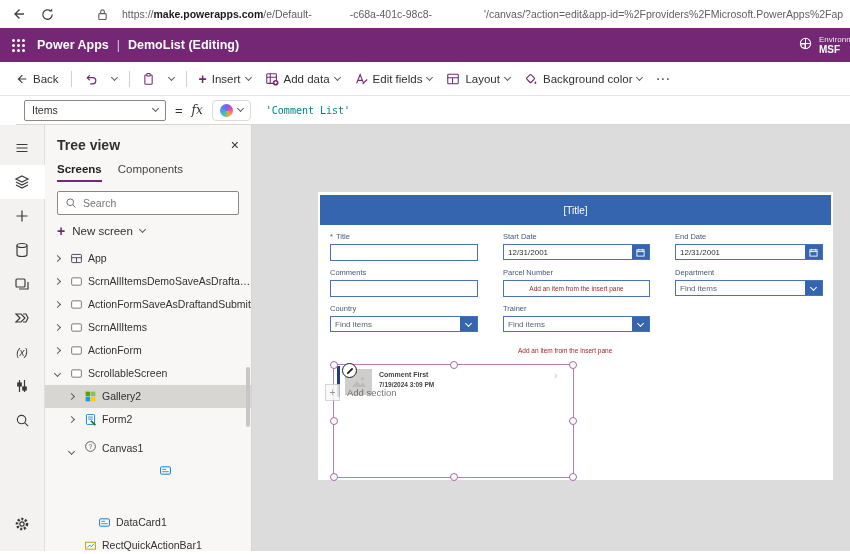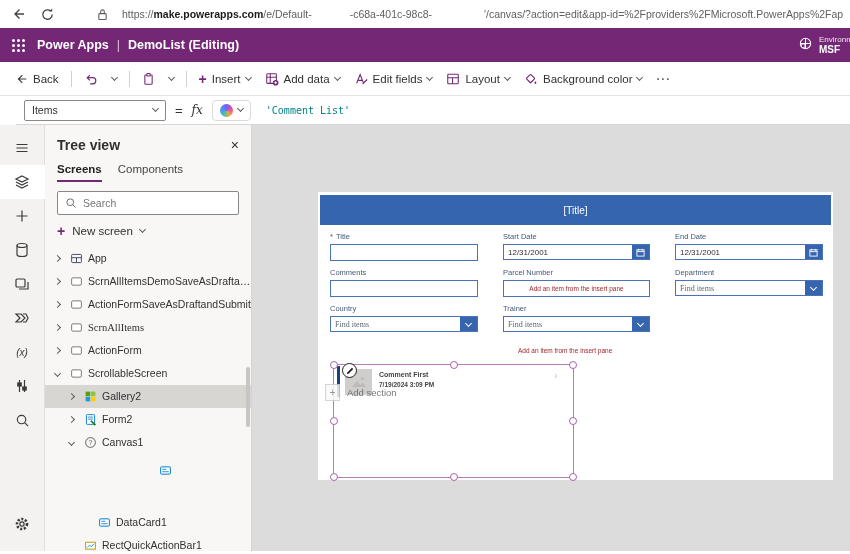--- a/index.html
+++ b/index.html
@@ -92,21 +92,21 @@
   .app-canvas { position:absolute; left:66px; top:67px; width:515px; height:288px; background:#fff; }
   .screen-header { margin:3px 2px 0 2px; height:30px; background:#3565ae; color:#fff;
     display:flex; align-items:center; justify-content:center; font-size:10px; }
   .form-grid { margin-top:7px; padding-left:12px; display:grid; grid-template-columns:148px 147px 148px;
     column-gap:25px; row-gap:7px; }
   .f-label { font-size:7.5px; color:#44597a; margin-bottom:3px; display:flex; gap:3px; }
   .req { color:#44597a; }
   .ctl-text { height:17px; border:1px solid #4a72b8; background:#fff; }
   .ctl-date, .ctl-combo { height:16px; border:1px solid #4a72b8; background:#fff; display:flex; align-items:stretch; }
   .ctl-val { flex:1; font-size:8px; color:#323130; padding:3px 4px 0 4px; overflow:hidden; white-space:nowrap; }
-  .ctl-combo .ctl-val { color:#5b6770;font-family:Liberation Serif, serif; }
+  .ctl-combo .ctl-val { color:#5b6770; }
   .ctl-btn { width:17px; background:#3565ae; display:flex; align-items:center; justify-content:center; cursor:pointer; }
   .ctl-btn .wchev { width:5px; height:5px; border-right:1.4px solid #fff; border-bottom:1.4px solid #fff; transform:rotate(45deg); margin-top:-2px; }
   .ctl-error { height:17px; border:1px solid #4a72b8; background:#fff; display:flex; align-items:center; justify-content:center; }
   .ctl-error span { font-size:6.5px; color:#a4262c; }
   .insert-hint { position:absolute; left:200px; top:155px; font-size:6.5px; color:#a4262c; }
 
   
   .gallery-sel { position:absolute; left:15px; top:172px; width:241px; height:114px;
     border:1px solid #b57fb5; z-index:4; }
   .handle { position:absolute; width:8px; height:8px; border-radius:50%; background:#fff; border:1px solid #a864a8; z-index:6; }
@@ -386,21 +386,21 @@
     <span class="twisty-box">
             <span class="twisty right"></span>
           </span>
     <span class="t-icon">
             <svg width="13" height="13" viewBox="0 0 16 16">
               <rect x="2" y="3.5" width="12" height="9" rx="1.5" fill="#fff" stroke="#7a7874" stroke-width="1.2"></rect>
             </svg>
           </span>
     <span class="t-label">ActionFormSaveAsDraftandSubmit</span>
   </div>
-        <div class="tree-item" style="padding-left: 6px; font-family: Liberation Serif, serif;">
+        <div class="tree-item" style="padding-left: 6px;">
     <span class="twisty-box">
             <span class="twisty right"></span>
           </span>
     <span class="t-icon">
             <svg width="13" height="13" viewBox="0 0 16 16">
               <rect x="2" y="3.5" width="12" height="9" rx="1.5" fill="#fff" stroke="#7a7874" stroke-width="1.2"></rect>
             </svg>
           </span>
     <span class="t-label">ScrnAllItems</span>
   </div>
@@ -446,21 +446,21 @@
           </span>
     <span class="t-icon">
             <svg width="13" height="13" viewBox="0 0 16 16">
               <rect x="3" y="2" width="10" height="12" rx="1" fill="#fff" stroke="#0078d4" stroke-width="1.1"></rect>
               <path d="M5 5 h6 M5 7.5 h6" stroke="#0078d4" stroke-width="1"></path>
               <path d="M8.5 9.5 L14 15" stroke="#107c10" stroke-width="2"></path>
             </svg>
           </span>
     <span class="t-label">Form2</span>
   </div>
-        <div class="tree-item" style="padding-left: 20px;">
+        <div class="tree-item" style="padding-left: 20px; align-items: flex-end;">
     <span class="twisty-box">
             <span class="twisty down"></span>
           </span>
     <span class="t-icon">
             <svg width="13" height="13" viewBox="0 0 16 16">
               <circle cx="8" cy="8" r="6" fill="none" stroke="#605e5c" stroke-width="1.2"></circle>
               <text x="8" y="11" font-size="8.5" text-anchor="middle" fill="#605e5c" font-family="Liberation Sans,sans-serif">?</text>
             </svg>
           </span>
     <span class="t-label">Canvas1</span>

